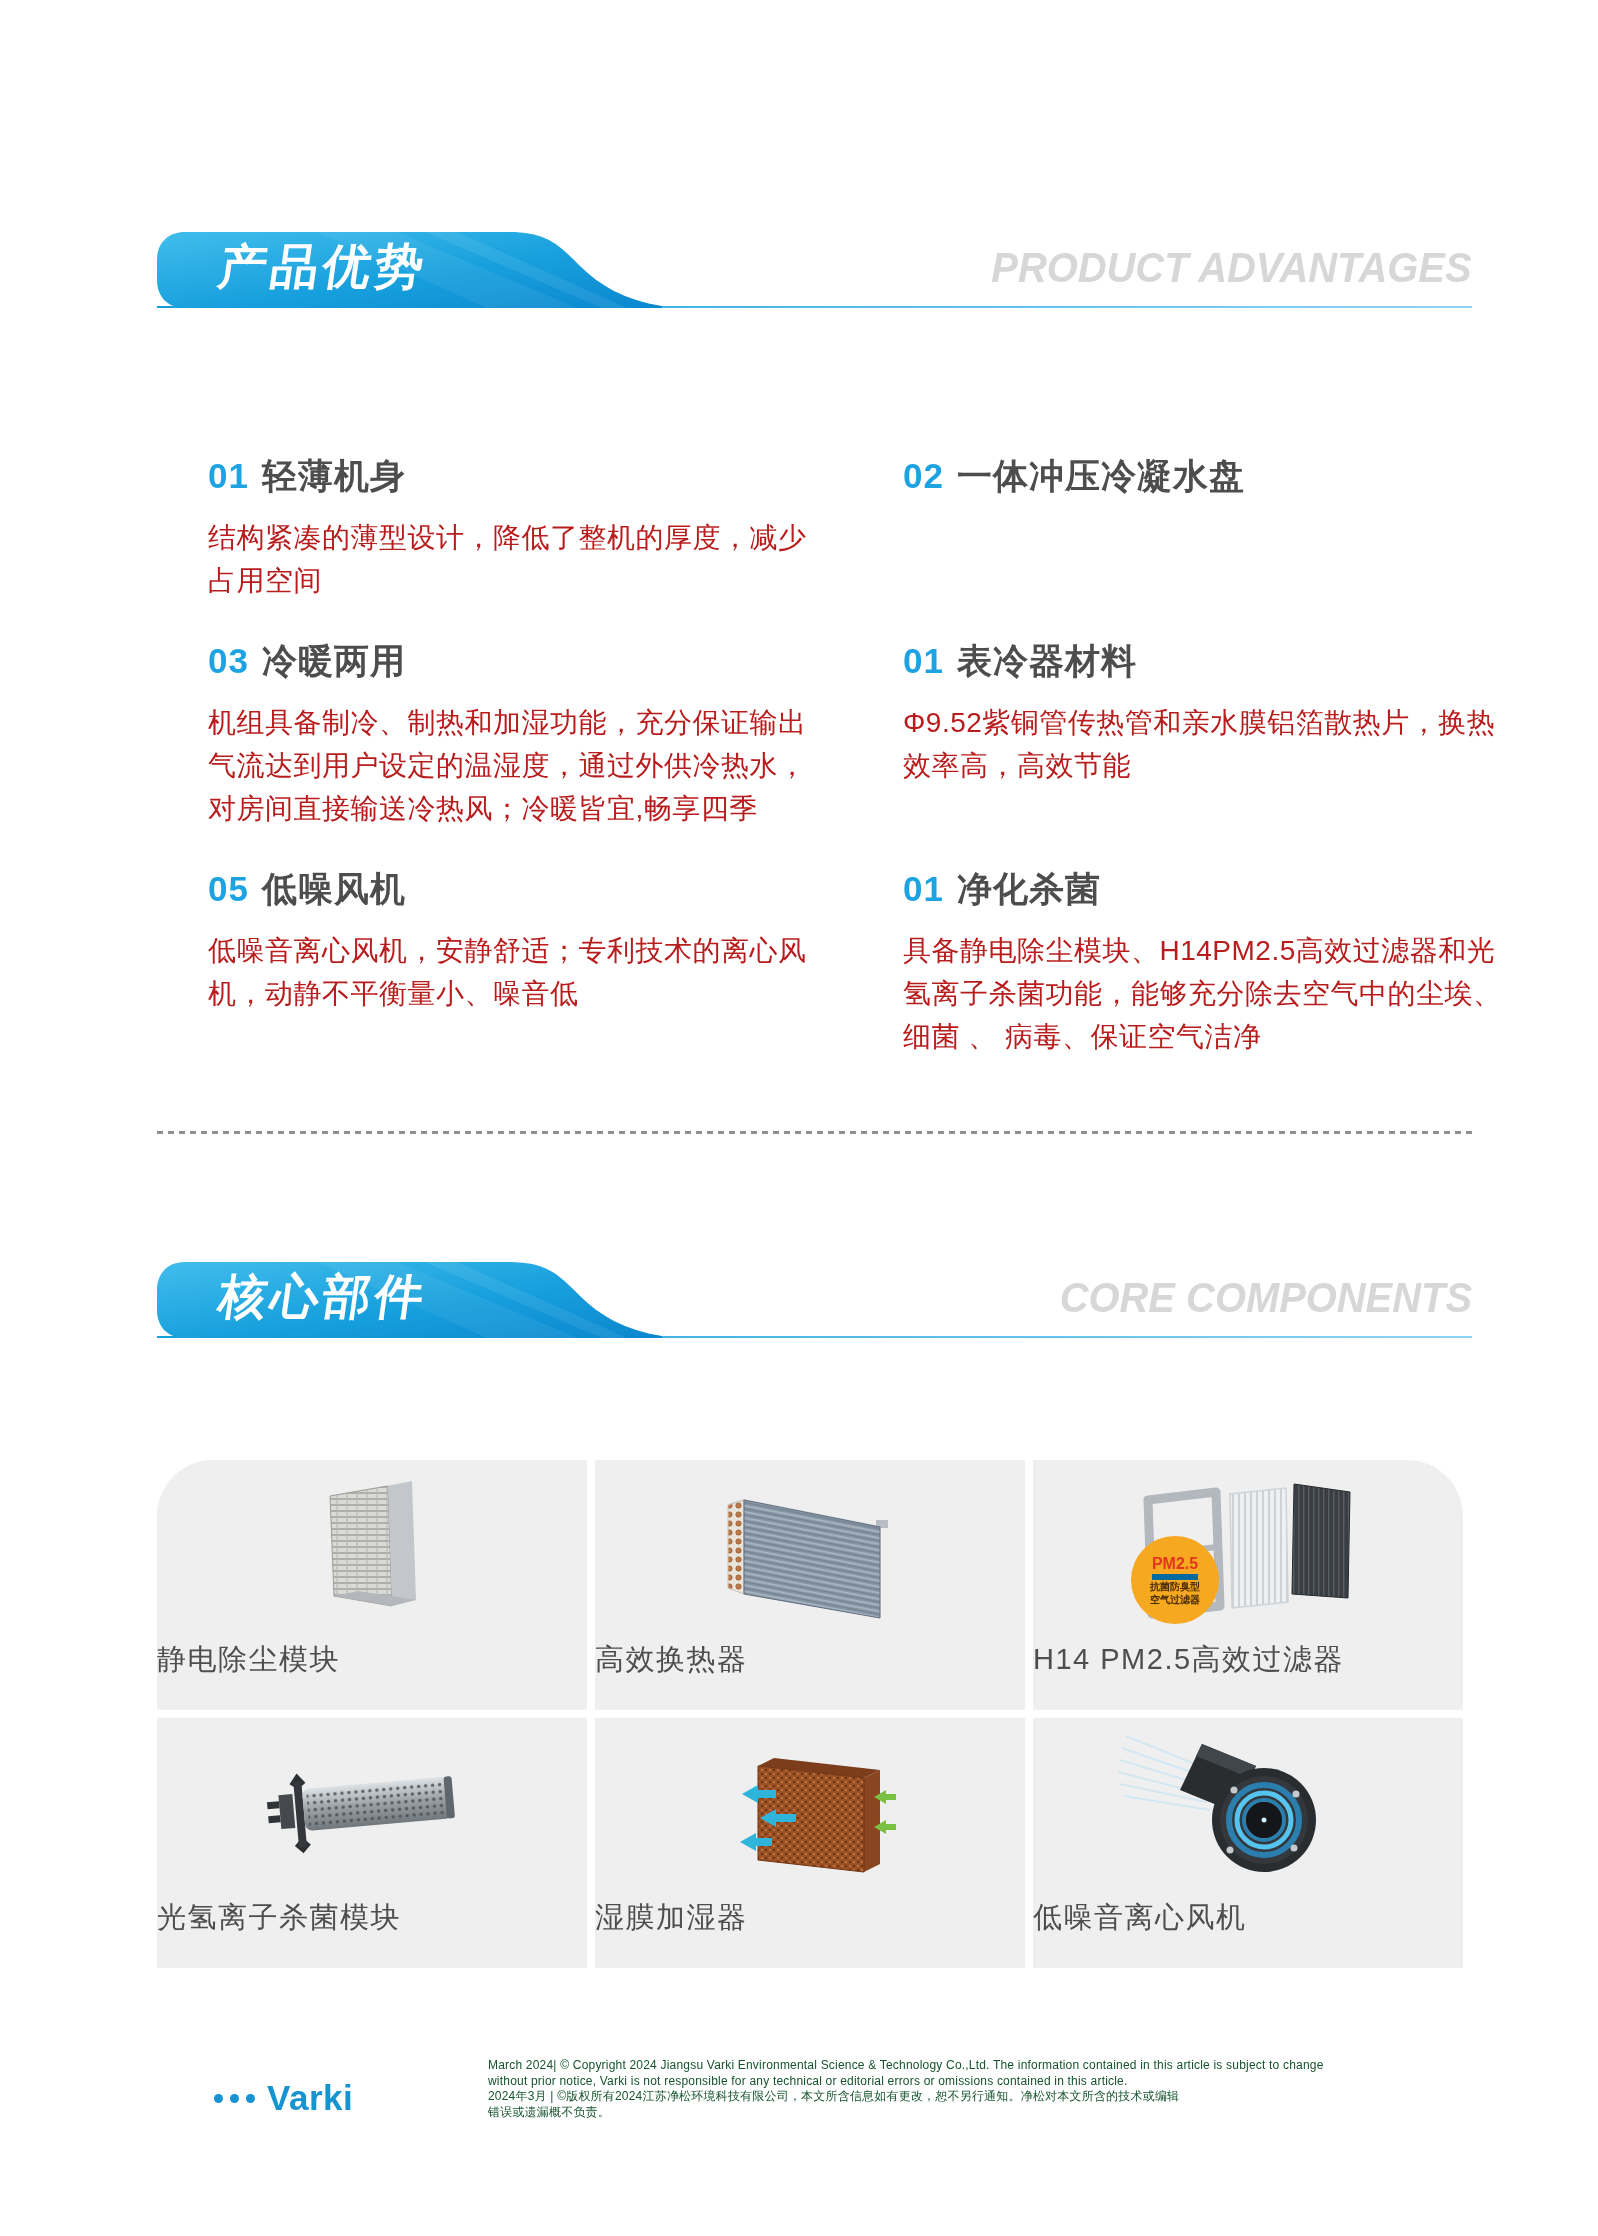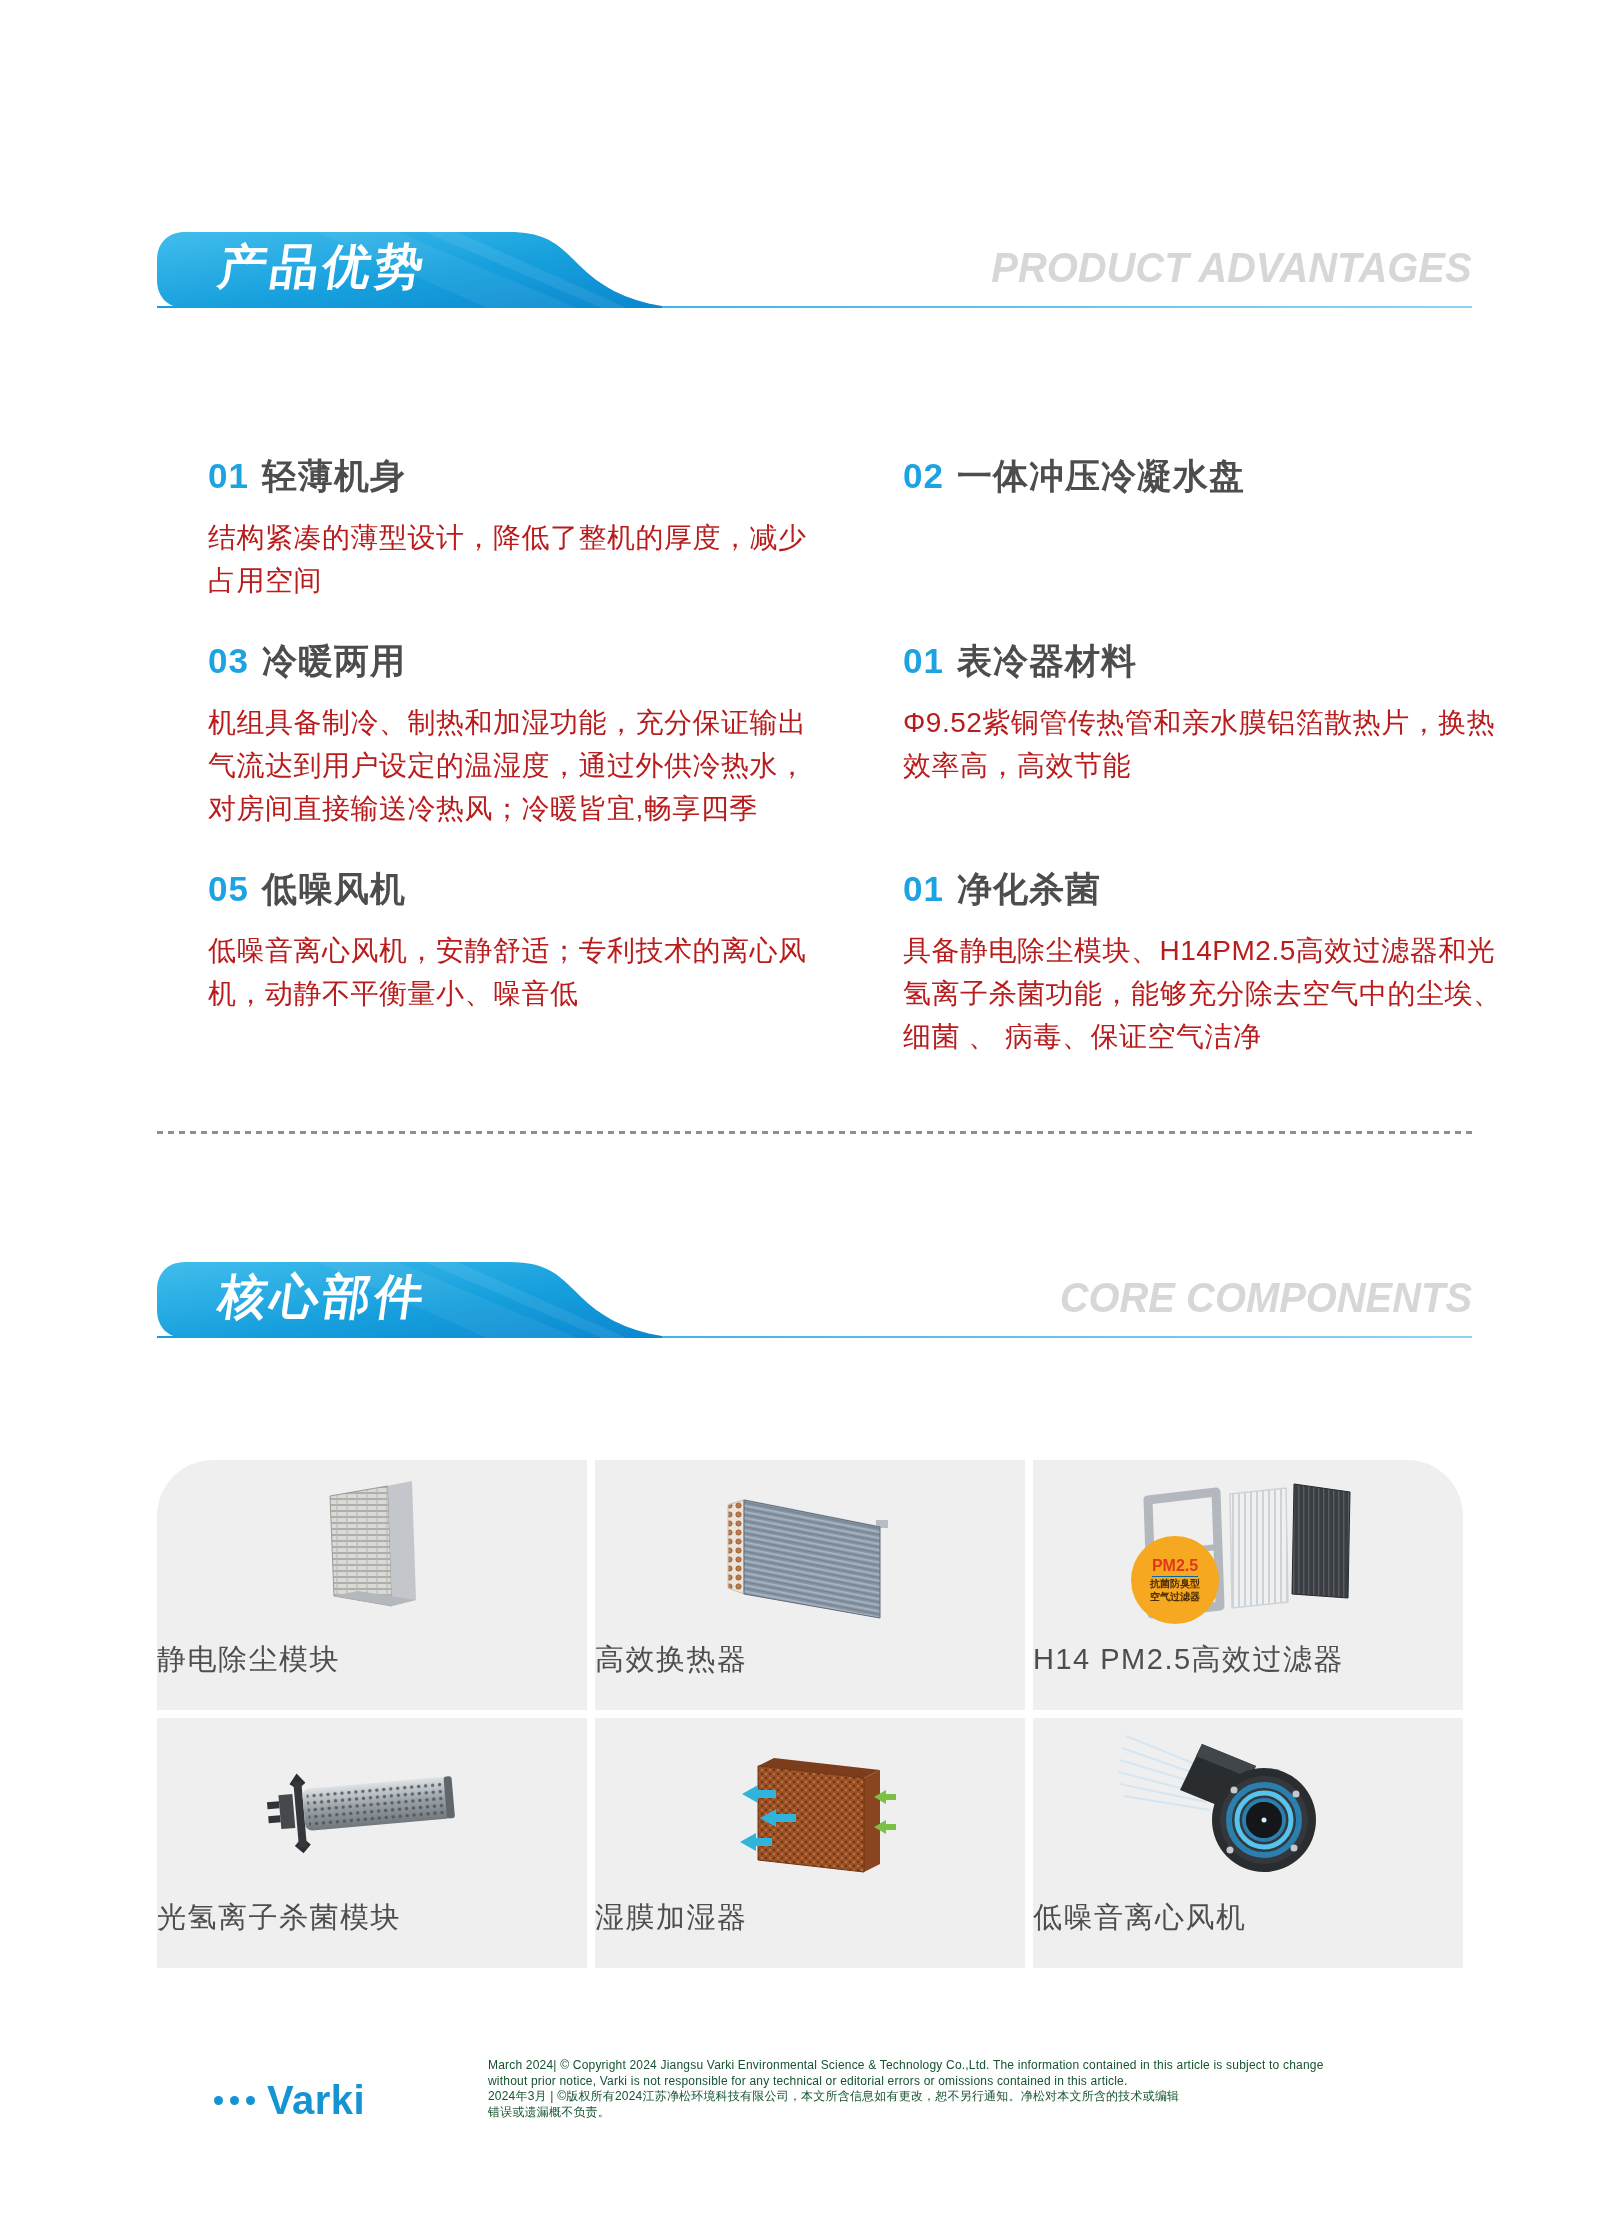--- a/index.html
+++ b/index.html
@@ -44,28 +44,28 @@
   .cell.c2{border-top-right-radius:56px;}
   .art{display:block;margin:14px auto 0 auto;width:260px;height:150px;}
   .cap{position:absolute;left:0;right:0;bottom:30px;text-align:left;
       font-size:29px;color:#4e4e4e;letter-spacing:1.5px;}
 
   
   .badge{position:absolute;left:98px;top:76px;width:78px;height:78px;border-radius:50%;
       background:#f6a821;border:5px dotted #f6a821;box-sizing:content-box;
       display:flex;flex-direction:column;align-items:center;justify-content:center;gap:1px;}
   .badge-pm{font-size:16px;font-weight:bold;color:#e2371d;
-      border-bottom:1px solid #0369a1;padding-bottom:1px;line-height:18px;}
+      border-bottom:6px solid #0369a1;padding-bottom:1px;line-height:18px;}
   .badge-l2,.badge-l3{font-size:10px;font-weight:bold;color:#4a2c05;line-height:12px;}
 
   
   .footer-logo{position:absolute;left:214px;top:2078px;display:flex;align-items:center;gap:12px;}
   .dots{display:flex;gap:7px;align-items:center;}
   .dot{width:9px;height:9px;border-radius:50%;background:#1694d2;}
-  .brand{font-size:40px;font-weight:bold;color:#1694d2;letter-spacing:.5px;}
+  .brand{font-size:35px;font-weight:bold;color:#1694d2;letter-spacing:.5px;}
   .fineprint{position:absolute;right:130px;top:2058px;width:980px;text-align:left;
       font-size:12px;line-height:15.5px;color:#14532d;letter-spacing:.2px;}
 </style>
 </head>
 <body>
 
 <div class="page">
 
   <div class="rule r1"></div>
   <div class="banner b1">

